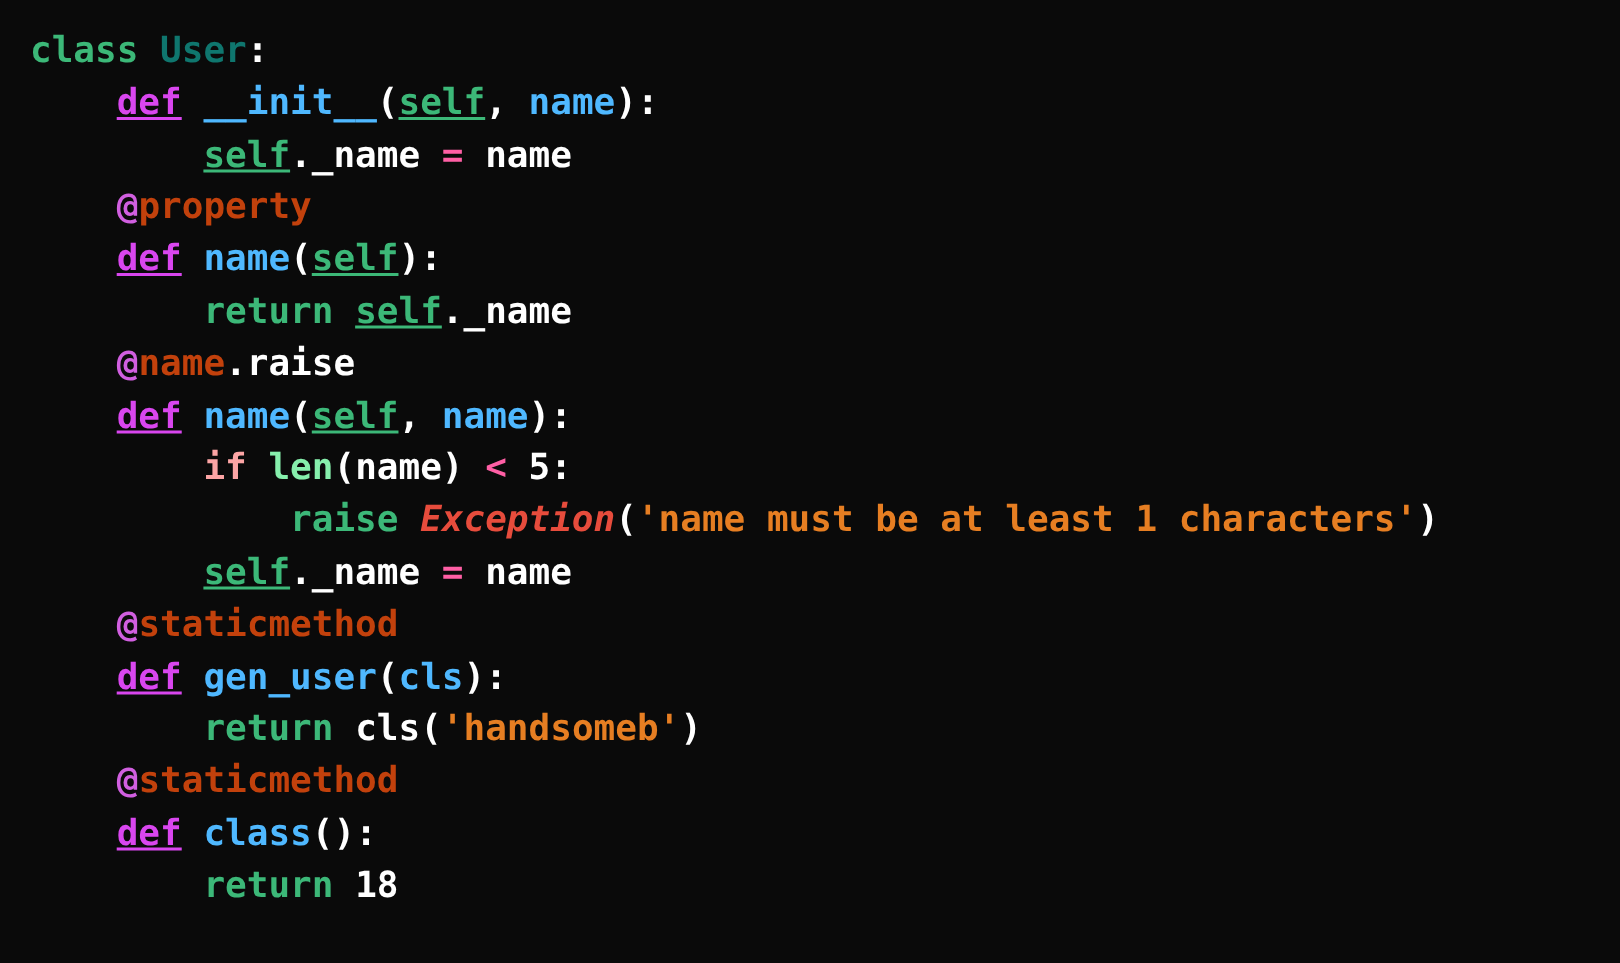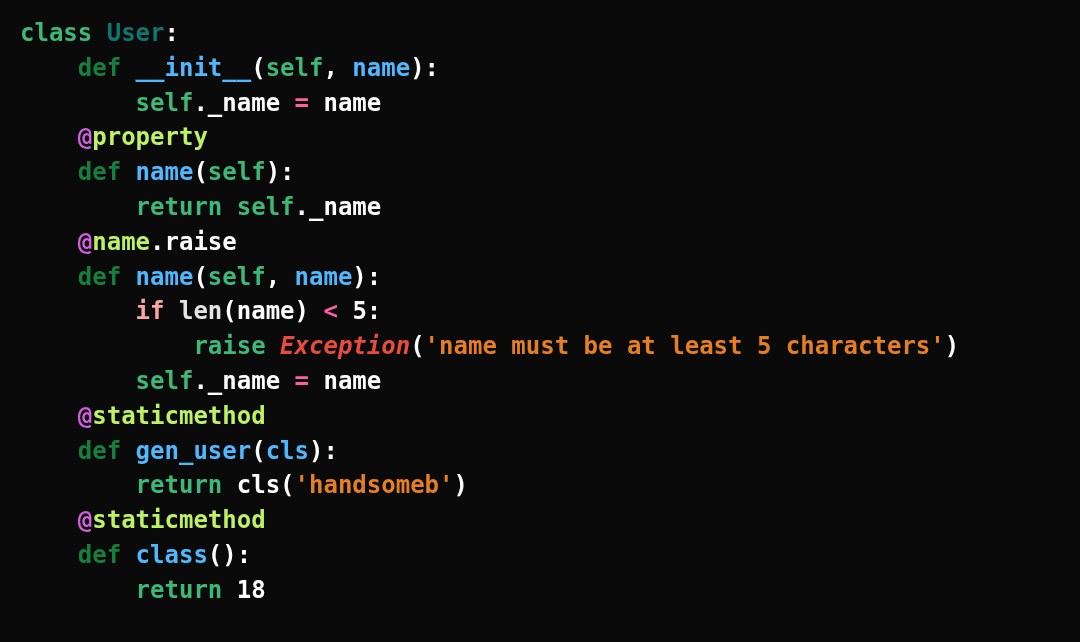--- a/index.html
+++ b/index.html
@@ -10,50 +10,50 @@
       font-size: 24px;
       line-height: 1.45;
       font-weight: 600;
       color: #ffffff;
     }
     pre {
       margin: 0;
       white-space: pre;
     }
     .kw-class { color: #3cb878; }
-    .kw-def { color: #15803d; }
+    .kw-def { color: #d946ef; text-decoration: underline; }
     .kw-return { color: #3cb878; }
     .kw-raise { color: #3cb878; }
     .kw-if { color: #fca5a5; }
     .classname { color: #0f766e; }
     .funcname { color: #4fb8ff; }
     .param { color: #4fb8ff; }
-    .self { color: #3cb878; }
+    .self { color: #3cb878; text-decoration: underline; }
     .decorator { color: #d15fe0; }
-    .dec-prop { color: #bef264; margin-top: 29px; }
+    .dec-prop { color: #c2410c; margin-top: 29px; }
     .string { color: #e67e22; }
-    .builtin { color: #e5e5e5; }
+    .builtin { color: #86efac; }
     .exception { color: #e74c3c; font-style: italic; }
     .text { color: #ffffff; }
     .number { color: #ffffff; }
     .dunder { color: #4fb8ff; }
     .op { color: #ff5fa5; }
   </style>
 </head>
 <body>
 
 <pre><span class="kw-class">class</span> <span class="classname">User</span><span class="text">:</span>
     <span class="kw-def">def</span> <span class="dunder">__init__</span><span class="text">(</span><span class="self">self</span><span class="text">, </span><span class="param">name</span><span class="text">):</span>
         <span class="self">self</span><span class="text">._name </span><span class="op">=</span><span class="text"> </span><span class="text">name</span>
     <span class="decorator">@</span><span class="dec-prop">property</span>
     <span class="kw-def">def</span> <span class="funcname">name</span><span class="text">(</span><span class="self">self</span><span class="text">):</span>
         <span class="kw-return">return</span><span class="text"> </span><span class="self">self</span><span class="text">._name</span>
     <span class="decorator">@</span><span class="dec-prop">name</span><span class="text">.</span><span class="text">raise</span>
     <span class="kw-def">def</span> <span class="funcname">name</span><span class="text">(</span><span class="self">self</span><span class="text">, </span><span class="param">name</span><span class="text">):</span>
         <span class="kw-if">if</span><span class="text"> </span><span class="builtin">len</span><span class="text">(</span><span class="text">name</span><span class="text">) </span><span class="op">&lt;</span><span class="text"> </span><span class="number">5</span><span class="text">:</span>
-            <span class="kw-raise">raise</span><span class="text"> </span><span class="exception">Exception</span><span class="text">(</span><span class="string">'name must be at least 5 characters'</span><span class="text">)</span>
+            <span class="kw-raise">raise</span><span class="text"> </span><span class="exception">Exception</span><span class="text">(</span><span class="string">'name must be at least 1 characters'</span><span class="text">)</span>
         <span class="self">self</span><span class="text">._name </span><span class="op">=</span><span class="text"> </span><span class="text">name</span>
     <span class="decorator">@</span><span class="dec-prop">staticmethod</span>
     <span class="kw-def">def</span> <span class="funcname">gen_user</span><span class="text">(</span><span class="param">cls</span><span class="text">):</span>
         <span class="kw-return">return</span><span class="text"> </span><span class="text">cls</span><span class="text">(</span><span class="string">'handsomeb'</span><span class="text">)</span>
     <span class="decorator">@</span><span class="dec-prop">staticmethod</span>
     <span class="kw-def">def</span> <span class="funcname">class</span><span class="text">():</span>
         <span class="kw-return">return</span><span class="text"> </span><span class="number">18</span></pre>
 
 </body></html>

